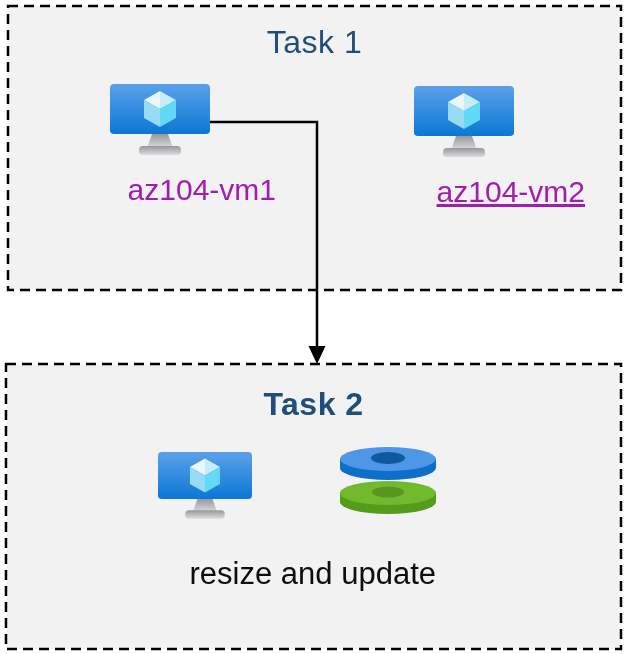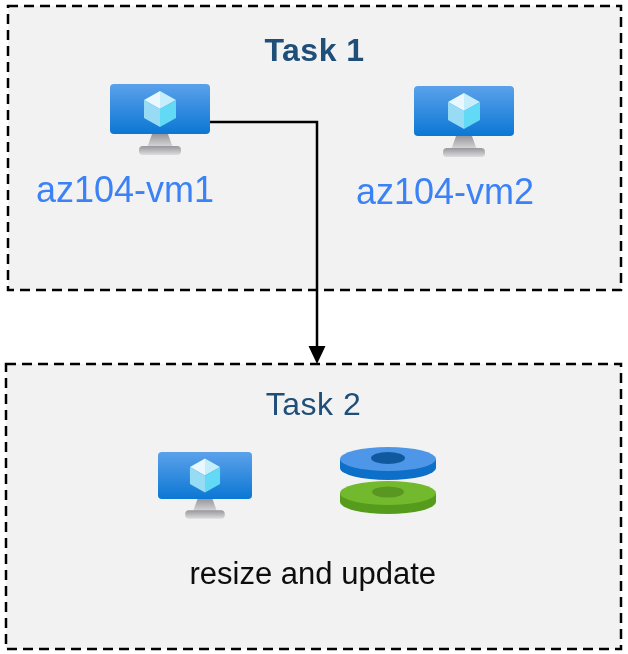--- a/index.html
+++ b/index.html
@@ -7,21 +7,21 @@
     width:628px;height:654px;position:relative;overflow:hidden;
     background:#ffffff;
     font-family:"Liberation Sans",sans-serif;
   }
   .abs{position:absolute;}
   #underlay{position:absolute;left:0;top:0;width:628px;height:654px;}
   .group-title{
     font-size:32px;color:#1f4e79;text-align:center;letter-spacing:0.5px;
   }
   .vm-label{
-    font-size:36px;color:#3b82f6;text-align:left;line-height:40px;
+    font-size:30px;color:#a21caf;text-align:right;line-height:40px;
   }
   .caption{
     font-size:31px;color:#0d0d0d;text-align:right;
   }
   .icon-box svg{display:block;width:100%;height:auto;}
 </style>
 </head>
 <body>
 
 <svg id="underlay" viewBox="0 0 628 654" xmlns="http://www.w3.org/2000/svg">
@@ -34,21 +34,21 @@
       <stop offset="0" stop-color="#97979c"></stop>
       <stop offset="1" stop-color="#dddddf"></stop>
     </linearGradient>
   </defs>
   <rect x="8" y="6" width="613" height="284" fill="#f2f2f2" stroke="#000000" stroke-width="2.5" stroke-dasharray="10 6"></rect>
   <rect x="6" y="364" width="615" height="285" fill="#f2f2f2" stroke="#000000" stroke-width="2.5" stroke-dasharray="10 6"></rect>
   <path d="M210 122 H317 V347" fill="none" stroke="#000000" stroke-width="2.5"></path>
   <polygon points="308.5,346 325.5,346 317,364" fill="#000000"></polygon>
 </svg>
 
-<div class="abs group-title" style="left:8px;top:32px;width:613px;font-weight:bold;">Task 1</div>
+<div class="abs group-title" style="left:8px;top:24px;width:613px;">Task 1</div>
 
 <div class="abs icon-box" style="left:110px;top:84px;width:100px;">
   <svg viewBox="0 0 100 73">
     <rect x="0" y="0" width="100" height="50" rx="4" fill="url(#gradScreen)"></rect>
     <polygon points="50,7 34,16 50,25" fill="#e9f8fe"></polygon>
     <polygon points="50,7 66,16 50,25" fill="#c6edfb"></polygon>
     <polygon points="34,16 50,25 50,43 34,34" fill="#97dcf4"></polygon>
     <polygon points="66,16 50,25 50,43 66,34" fill="#62d9f5"></polygon>
     <polygon points="42,50 58,50 63,64 37,64" fill="url(#gradStand)"></polygon>
     <rect x="29" y="62" width="42" height="9" rx="4" fill="url(#gradStand)"></rect>
@@ -64,25 +64,25 @@
     <polygon points="66,16 50,25 50,43 66,34" fill="#62d9f5"></polygon>
     <polygon points="42,50 58,50 63,64 37,64" fill="url(#gradStand)"></polygon>
     <rect x="29" y="62" width="42" height="9" rx="4" fill="url(#gradStand)"></rect>
   </svg>
 </div>
 
 <div class="abs vm-label" style="left:36px;top:170px;width:240px;">
   <div>az104-vm1</div>
 </div>
 
-<div class="abs vm-label" style="left:356px;top:172px;width:240px;">
+<div class="abs vm-label" style="left:345px;top:172px;width:240px;text-decoration:underline;">
   <div>az104-vm2</div>
 </div>
 
-<div class="abs group-title" style="left:6px;top:386px;width:615px;">Task 2</div>
+<div class="abs group-title" style="left:6px;top:386px;width:615px;font-weight:bold;">Task 2</div>
 
 <div class="abs icon-box" style="left:158px;top:452px;width:94px;">
   <svg viewBox="0 0 100 73">
     <rect x="0" y="0" width="100" height="50" rx="4" fill="url(#gradScreen)"></rect>
     <polygon points="50,7 34,16 50,25" fill="#e9f8fe"></polygon>
     <polygon points="50,7 66,16 50,25" fill="#c6edfb"></polygon>
     <polygon points="34,16 50,25 50,43 34,34" fill="#97dcf4"></polygon>
     <polygon points="66,16 50,25 50,43 66,34" fill="#62d9f5"></polygon>
     <polygon points="42,50 58,50 63,64 37,64" fill="url(#gradStand)"></polygon>
     <rect x="29" y="62" width="42" height="9" rx="4" fill="url(#gradStand)"></rect>

